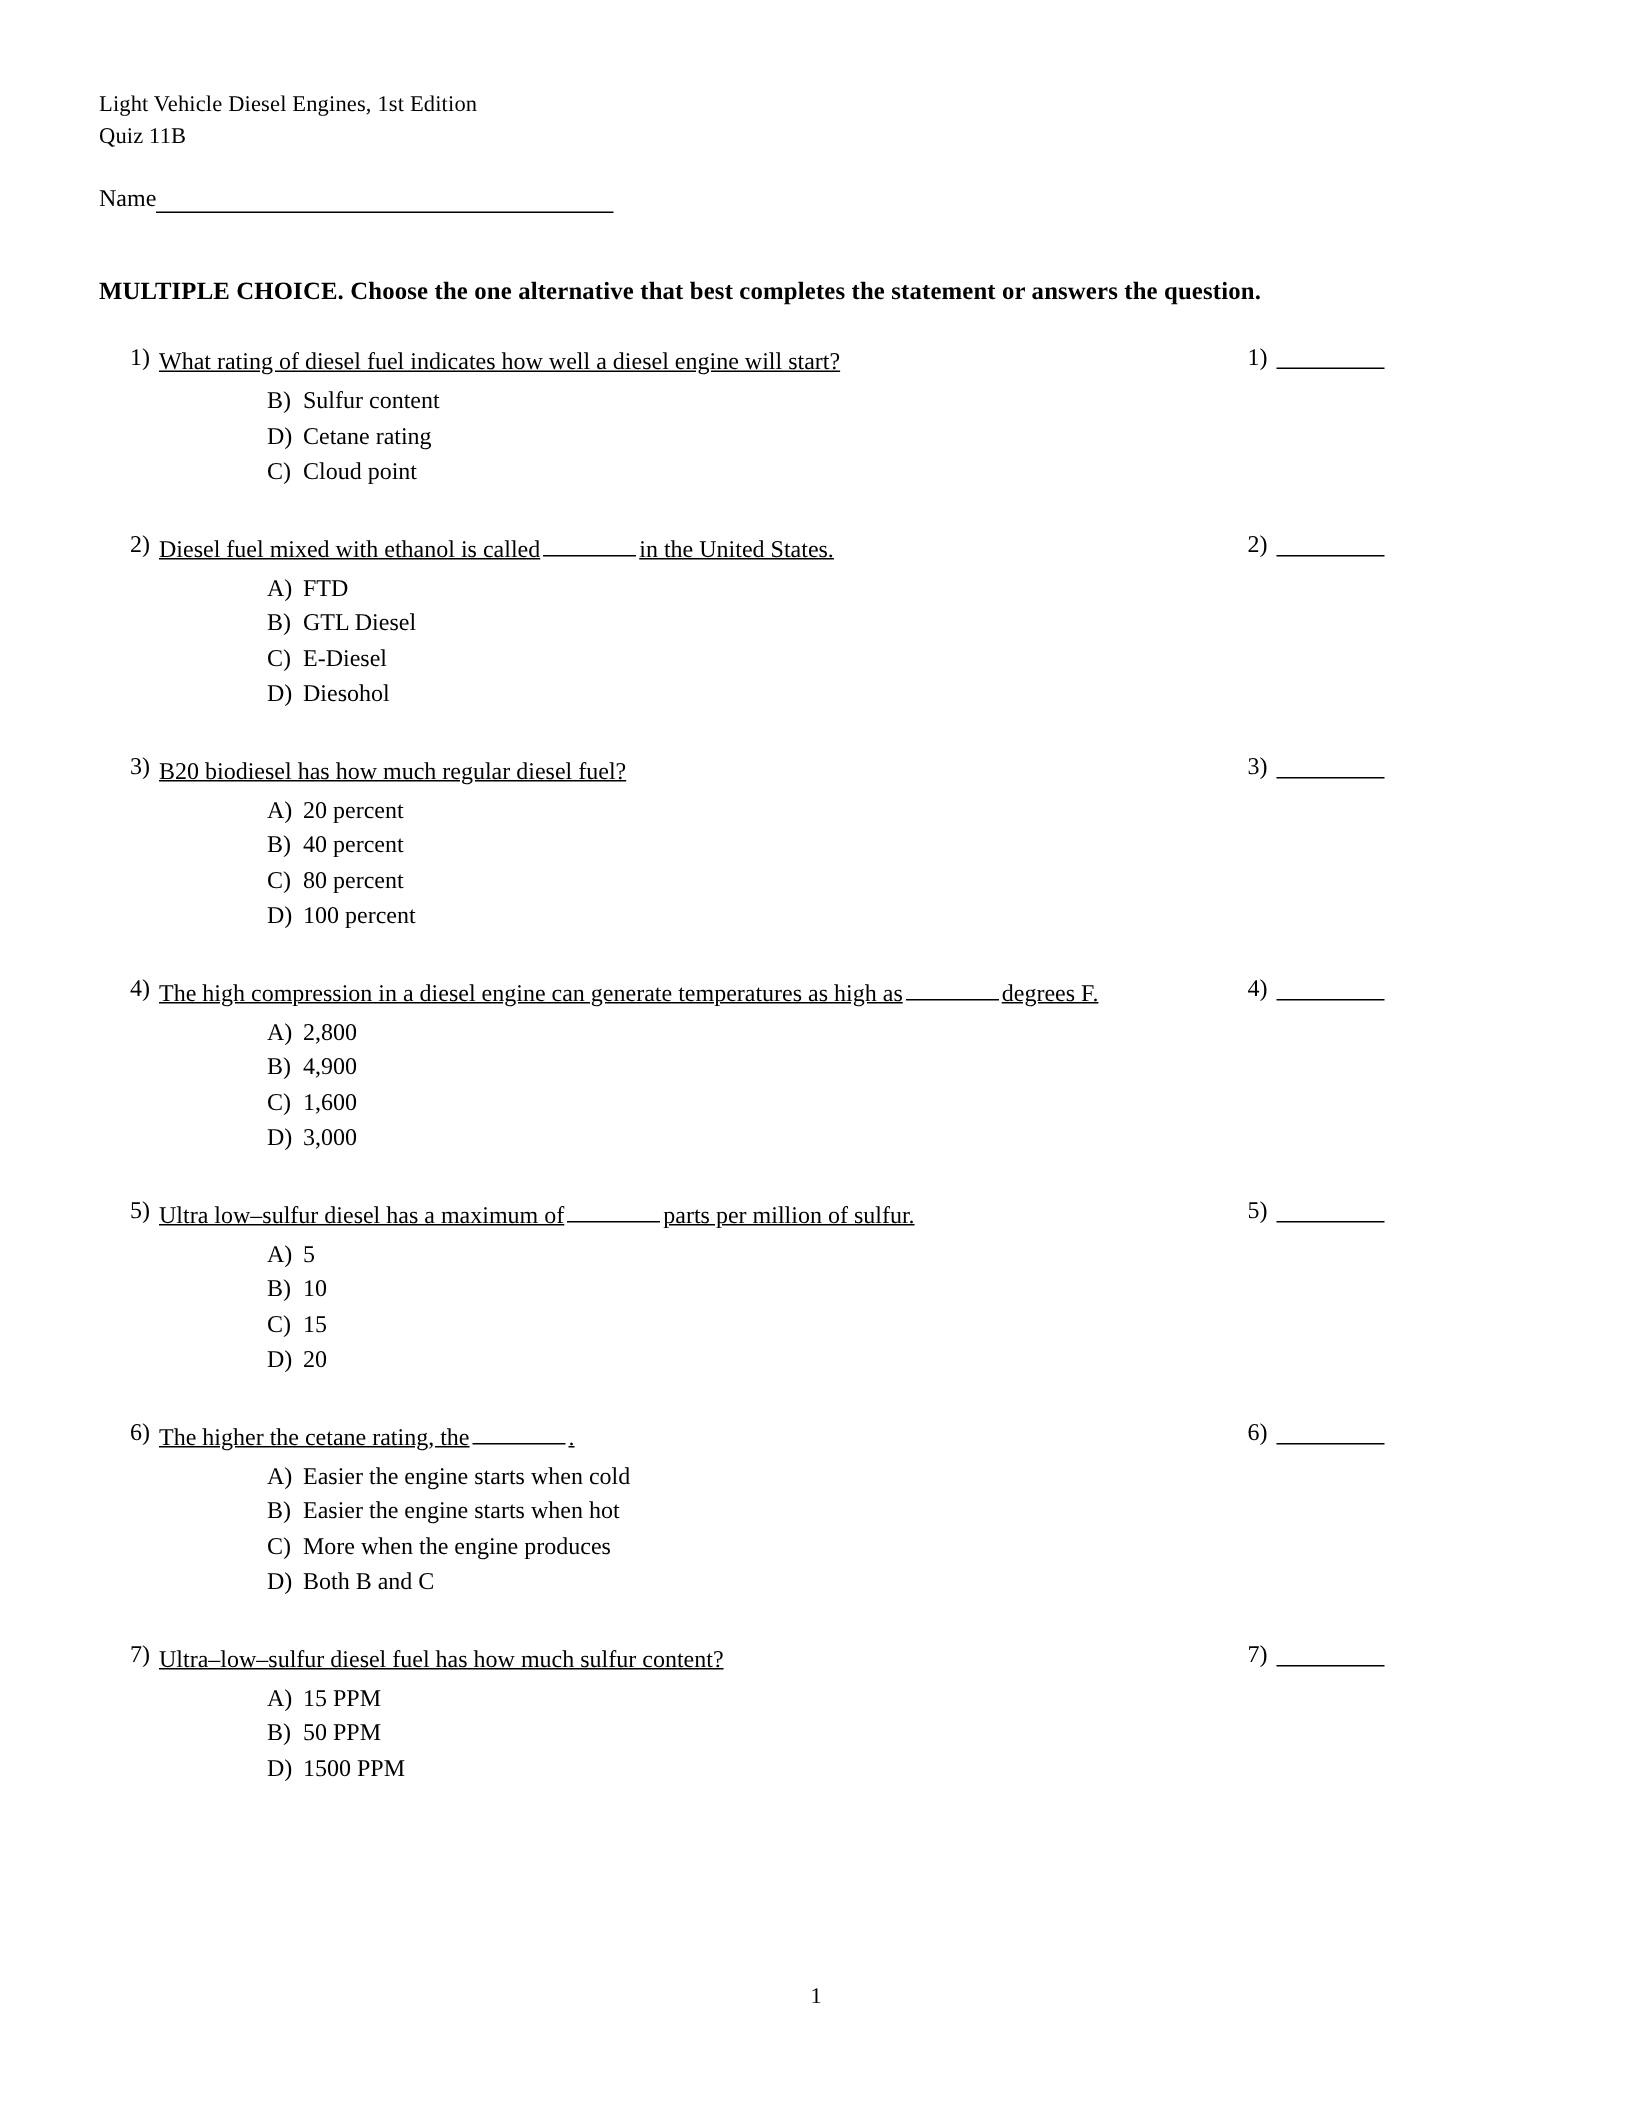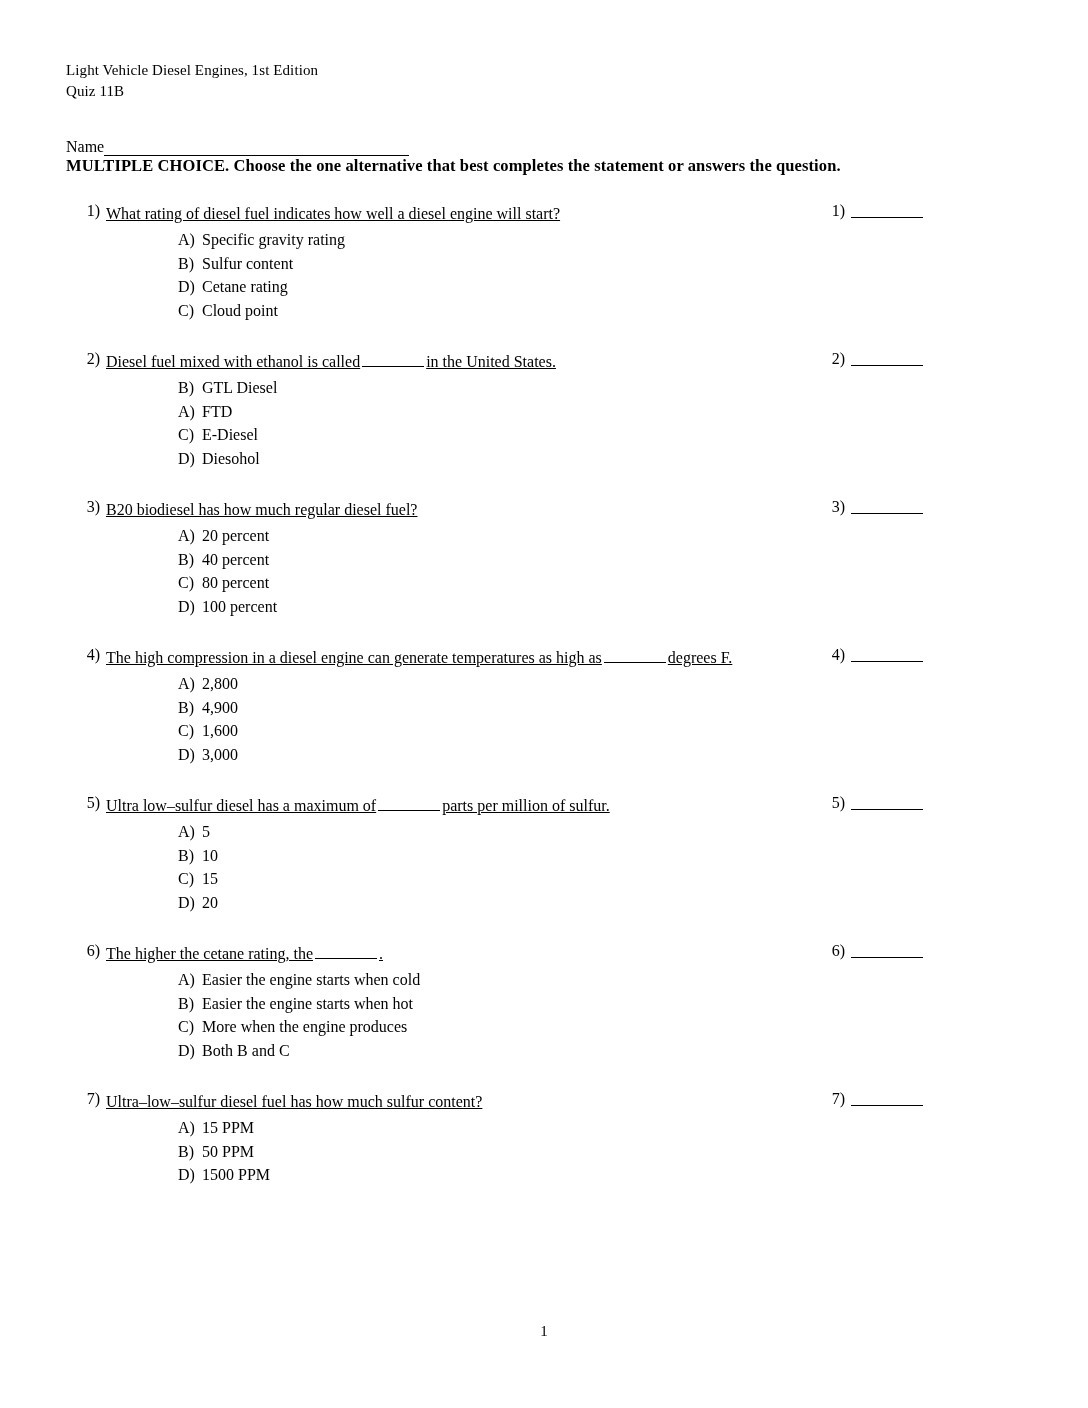--- a/index.html
+++ b/index.html
@@ -24,36 +24,37 @@
   }
   .doc-header {
     font-size: 15px;
     line-height: 21px;
     letter-spacing: 0.1px;
   }
   .doc-header div {
     white-space: nowrap;
   }
   .name-line {
-    margin-top: 36px;
+    margin-top: 22px;
     font-size: 16px;
     display: flex;
     align-items: flex-end;
   }
   .name-label {
     white-space: nowrap;
   }
   .name-rule {
     display: inline-block;
     width: 305px;
     border-bottom: 1px solid #000;
     height: 14px;
     margin-left: 0px;
   }
   .instructions {
+    margin-top: 42px;
     font-size: 16.5px;
     font-weight: bold;
     letter-spacing: 0.1px;
   }
   .questions {
     margin-top: 26px;
   }
   .q-block {
     position: relative;
     margin-bottom: 28px;
@@ -146,41 +147,40 @@
   <div class="questions">
 
     <div class="q-block">
       <div class="q-row">
         <div class="q-num">1)</div>
         <div class="q-text">
           <span>What rating of diesel fuel indicates how well a diesel engine will start?</span>
         </div>
       </div>
       <ul class="choices">
-        <li class="choice"><span class="lbl">A)</span><span>Specific gravity rating</span></li>
         <li class="choice"><span class="lbl">B)</span><span>Sulfur content</span></li>
         <li class="choice"><span class="lbl">D)</span><span>Cetane rating</span></li>
         <li class="choice"><span class="lbl">C)</span><span>Cloud point</span></li>
       </ul>
       <div class="answer-slot">
         <span class="anum">1)</span>
         <span class="answer-rule"></span>
       </div>
     </div>
 
     <div class="q-block">
       <div class="q-row">
         <div class="q-num">2)</div>
         <div class="q-text">
           <span>Diesel fuel mixed with ethanol is called</span><span class="blank"></span><span>in the United States.</span>
         </div>
       </div>
       <ul class="choices">
+        <li class="choice"><span class="lbl">A)</span><span>FTD</span></li>
         <li class="choice"><span class="lbl">B)</span><span>GTL Diesel</span></li>
-        <li class="choice"><span class="lbl">A)</span><span>FTD</span></li>
         <li class="choice"><span class="lbl">C)</span><span>E-Diesel</span></li>
         <li class="choice"><span class="lbl">D)</span><span>Diesohol</span></li>
       </ul>
       <div class="answer-slot">
         <span class="anum">2)</span>
         <span class="answer-rule"></span>
       </div>
     </div>
 
     <div class="q-block">

